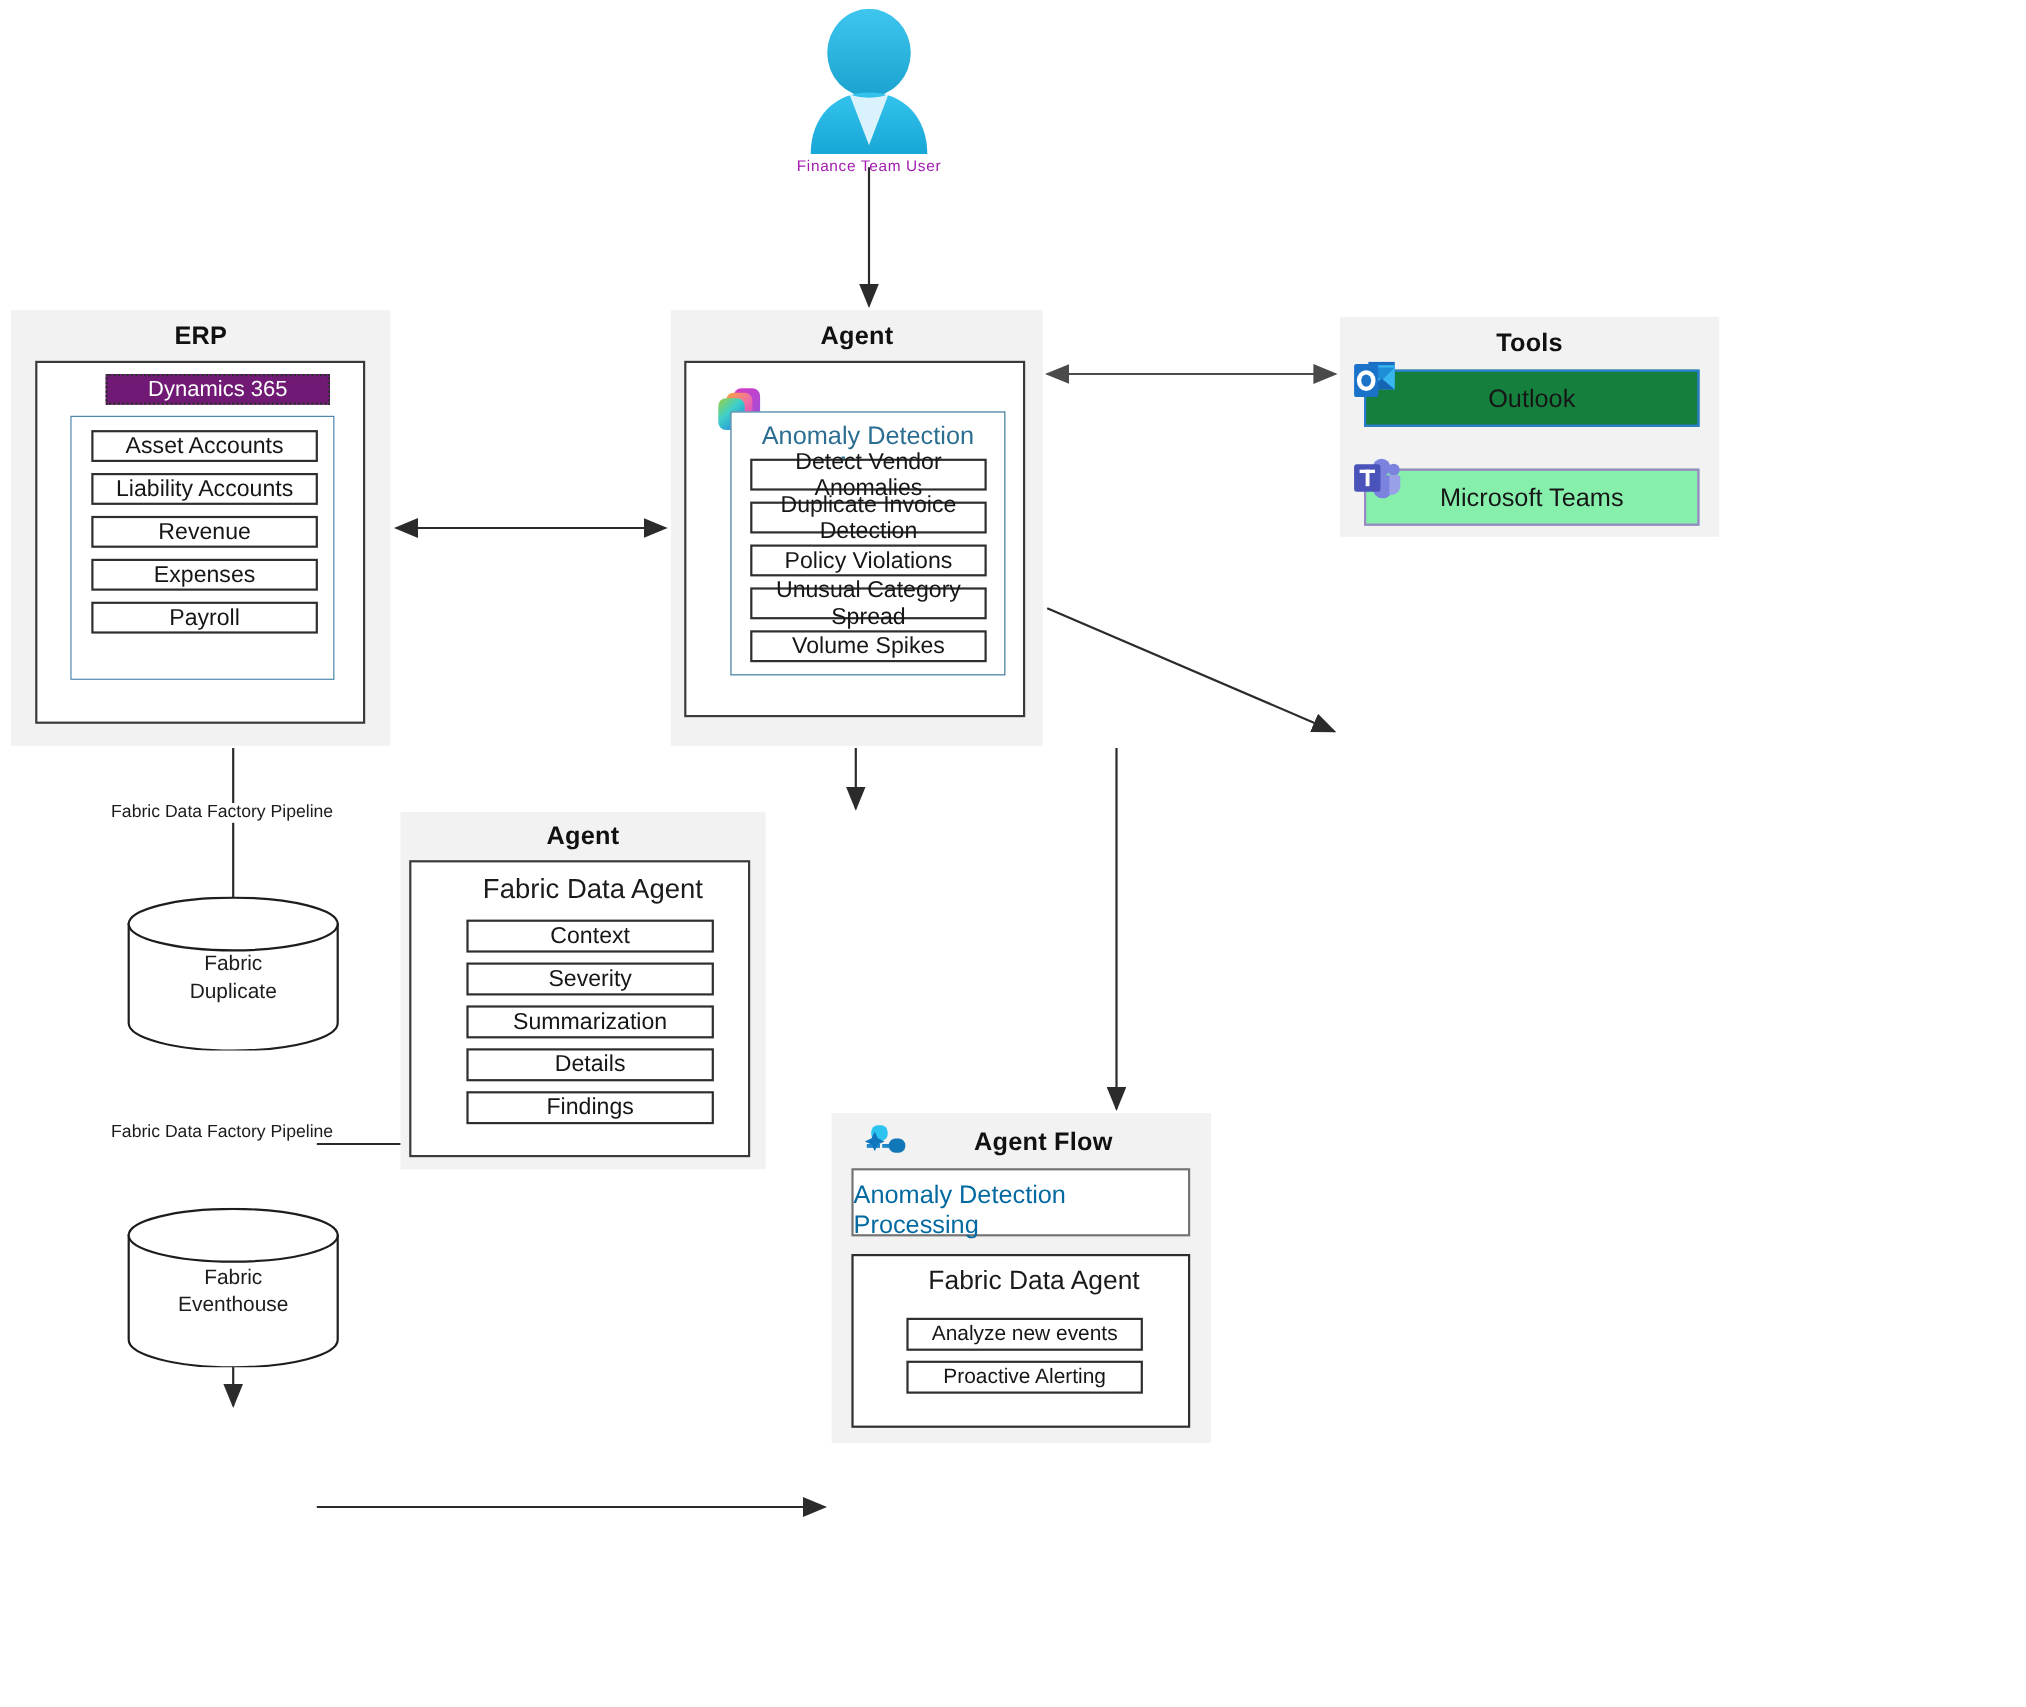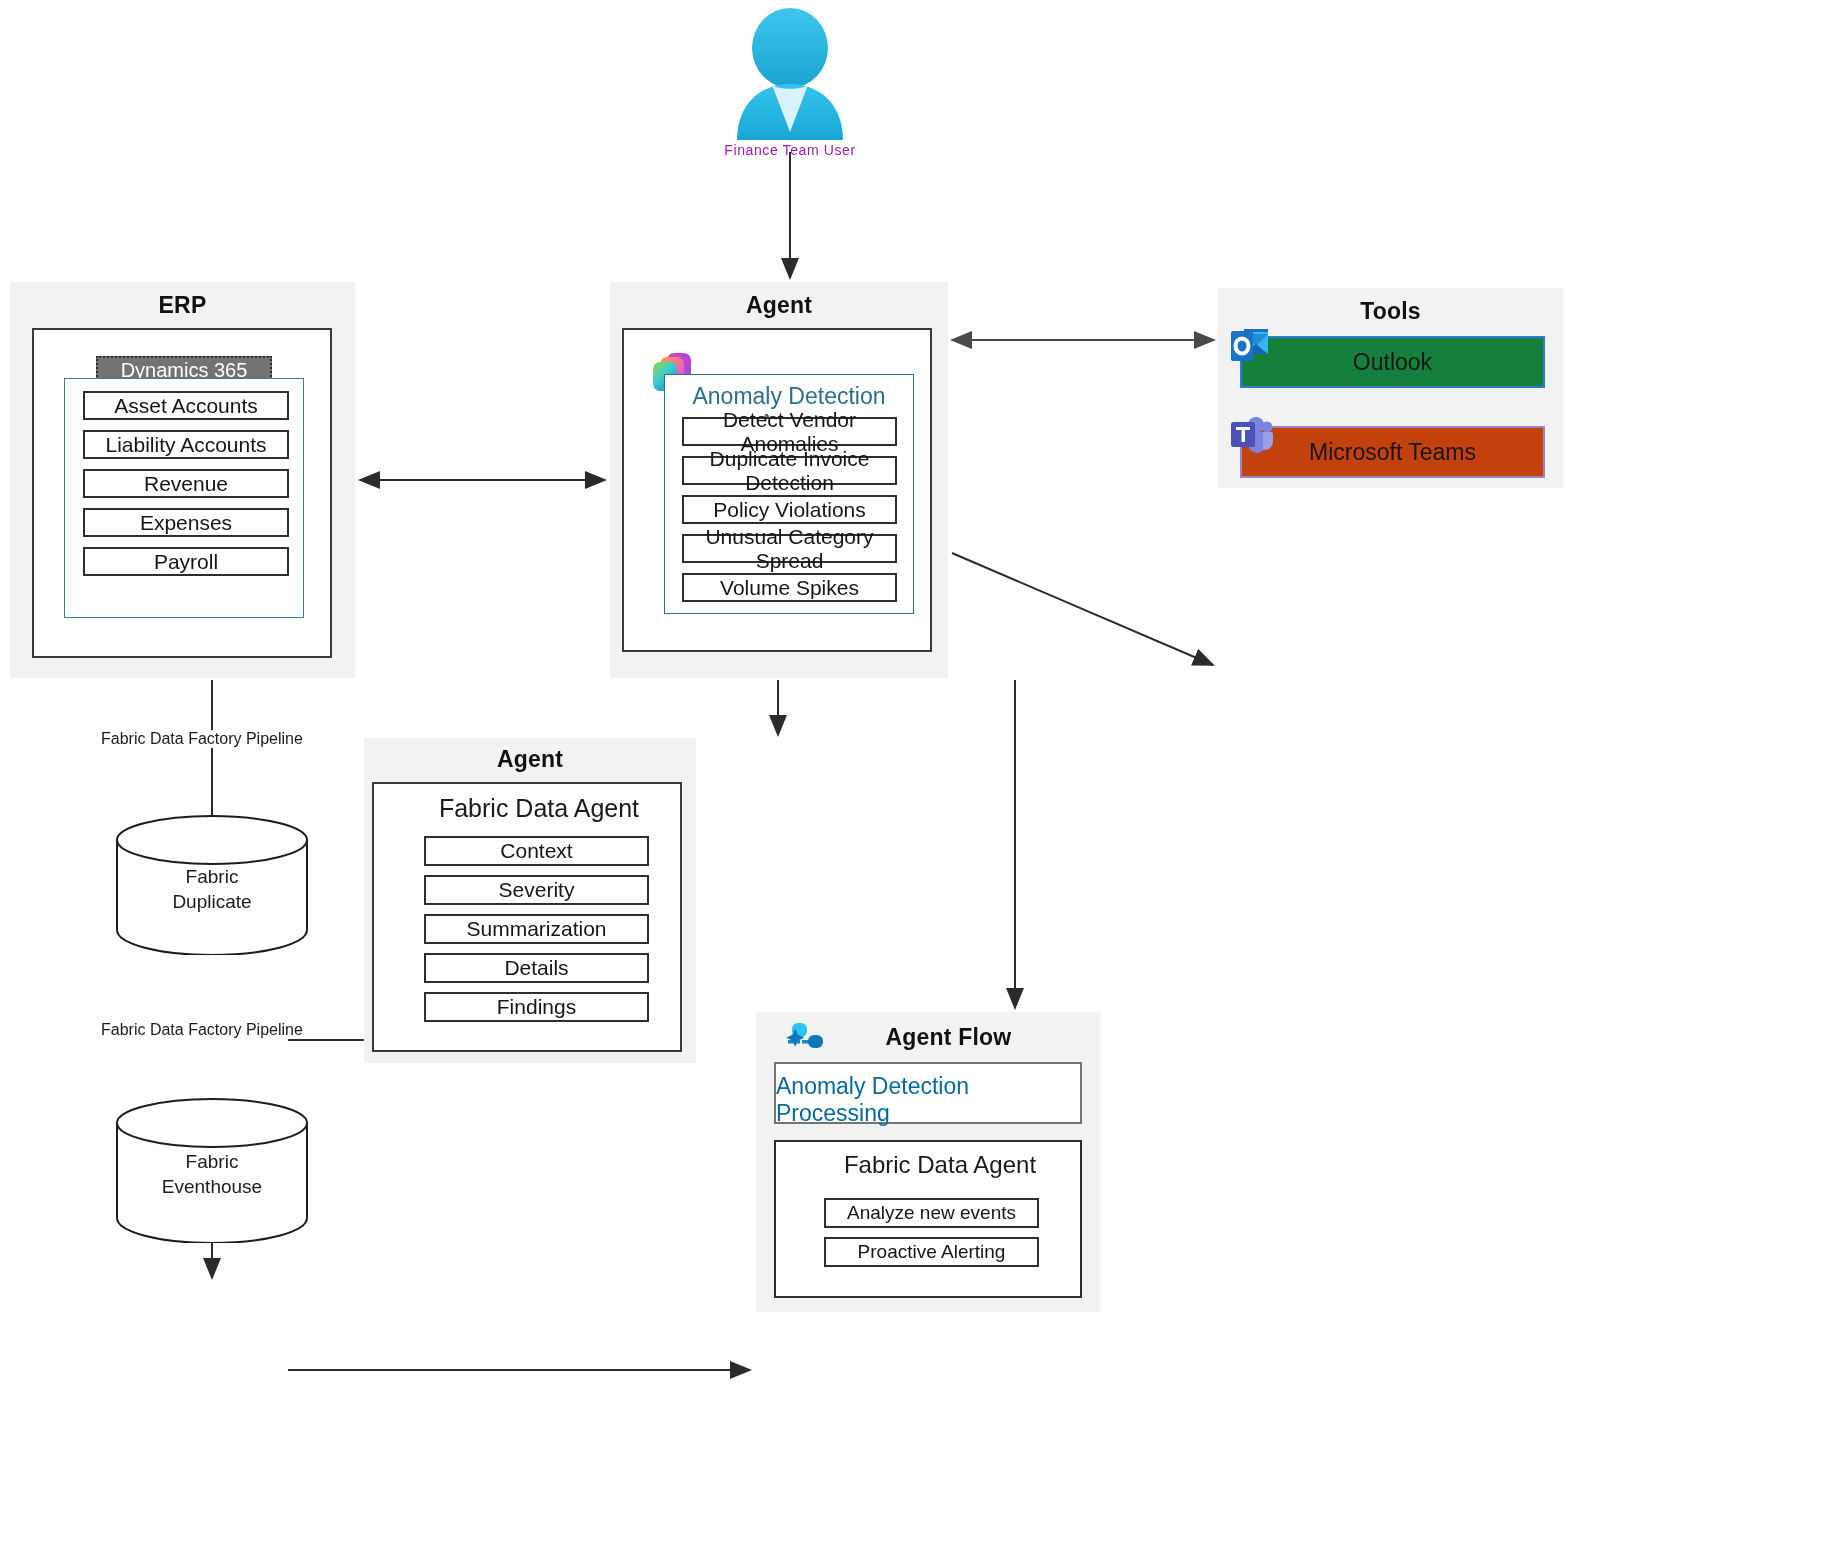--- a/index.html
+++ b/index.html
@@ -60,24 +60,24 @@
     color:#a21caf;
     margin-top:2px;
     letter-spacing:.6px;
   }
 
   
   #erp-group { left:10px; top:282px; width:345px; height:396px; }
   #erp-group .group-title { margin-top:10px; }
   #erp-card { position:absolute; left:22px; top:46px; width:300px; height:330px; }
   #d365-chip {
-    position:absolute; left:62px; top:10px; width:176px; height:28px;
-    background:#737373; border:2px dotted #2e2e2e;
+    position:absolute; left:62px; top:10px; width:204px; height:28px;
+    background:#701a75; border:2px dotted #2e2e2e;
     color:#ffffff; font-size:20px;
-    display:flex; align-items:center; justify-content:center;margin-top:16px;
+    display:flex; align-items:center; justify-content:center;
   }
   #erp-inner {
     position:absolute; left:30px; top:48px; width:240px; height:240px;
     border:1px solid #3e7ca6; background:#fff;
   }
   #erp-inner .pill { position:absolute; left:18px; width:206px; height:29px; }
 
   
   #agent-group { left:610px; top:282px; width:338px; height:396px; }
   #agent-group .group-title { margin-top:10px; }
@@ -97,21 +97,21 @@
   #tools-group { left:1218px; top:288px; width:345px; height:200px; }
   #tools-group .group-title { margin-top:10px; }
   #tool-outlook {
     position:absolute; left:22px; top:48px; width:305px; height:52px;
     background:#15803d; border:2px solid #2b7cd3;
     display:flex; align-items:center; justify-content:center;
     font-size:23px; color:#161616;
   }
   #tool-teams {
     position:absolute; left:22px; top:138px; width:305px; height:52px;
-    background:#c2410c; border:2px solid #9b86c4;
+    background:#86efac; border:2px solid #9b86c4;
     display:flex; align-items:center; justify-content:center;
     font-size:23px; color:#161616;
   }
   .tool-icon { position:absolute; z-index:5; }
 
   
   #knowledge-group { left:1218px; top:558px; width:345px; height:285px; }
   #knowledge-group .group-title { margin-top:10px; }
   #knowledge-card { position:absolute; left:22px; top:48px; width:290px; height:215px; }
   #sp-inner {

